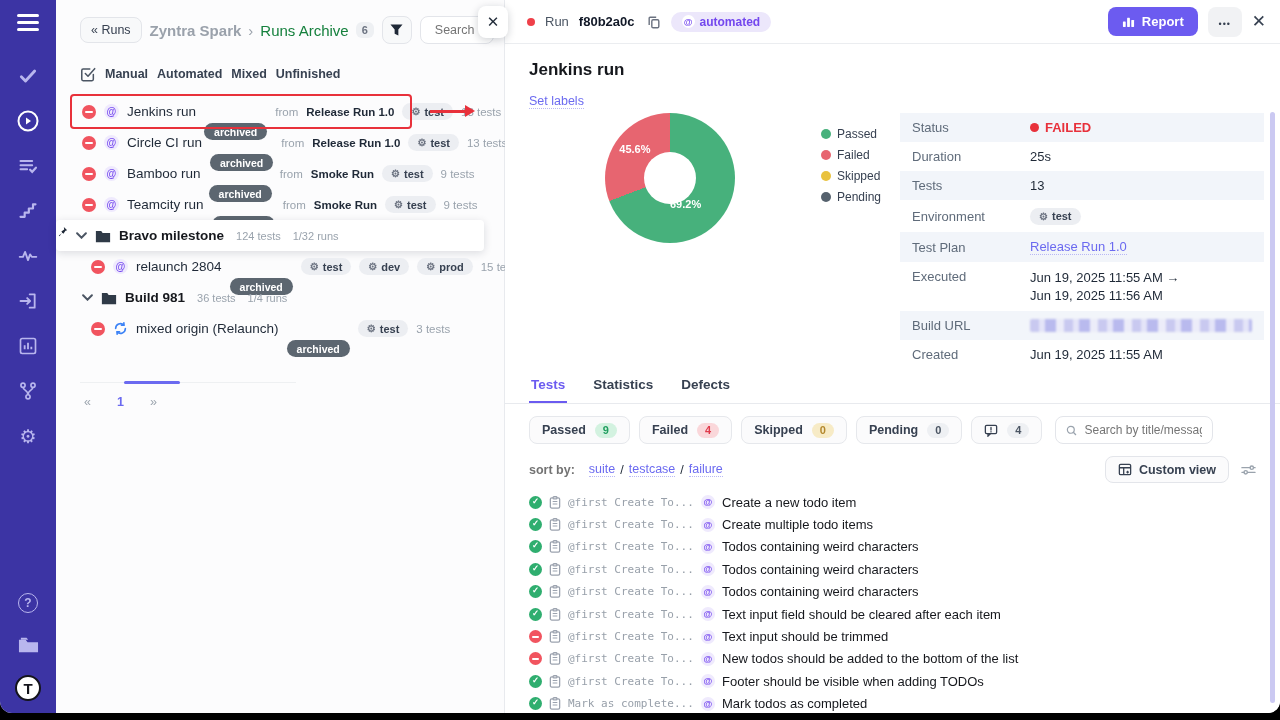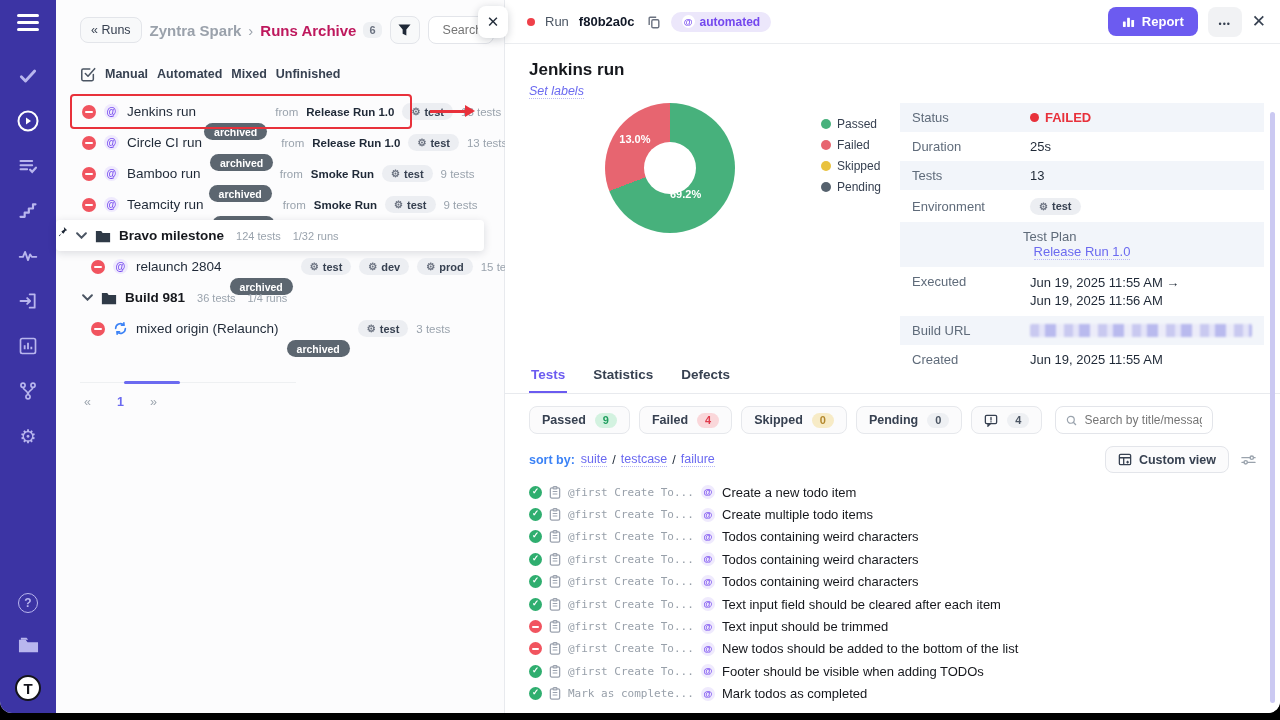--- a/index.html
+++ b/index.html
@@ -19,21 +19,21 @@
   .help-circle::before { content:"?"; }
   .avatar { width:26px; height:26px; background:#fff; border-radius:50%; border:2px solid #14141c; display:flex; align-items:center; justify-content:center; font-weight:700; font-size:15px; color:#14141c; cursor:pointer; }
 
   
   .runs-panel { width:449px; background:#fcfcfd; border-right:1px solid #e8eaee; position:relative; flex-shrink:0; }
   .rp-topbar { display:flex; align-items:center; gap:8px; padding:16px 10px 0 24px; position:relative; }
   .btn-back { display:flex; align-items:center; gap:4px; font-size:12.5px; color:#374151; background:#f8f9fa; border:1px solid #e3e5ea; border-radius:8px; padding:5px 10px; cursor:pointer; white-space:nowrap; }
   .breadcrumb { display:flex; align-items:center; gap:7px; font-size:15px; white-space:nowrap; }
   .bc-project { color:#9aa1ab; font-weight:600; }
   .bc-sep { color:#9aa1ab; }
-  .bc-page { color:#be185d; font-weight:700; }
+  .bc-page { color:#15803d; font-weight:400; }
   .bc-count { font-size:11px; color:#6b7280; background:#eef0f3; border-radius:6px; padding:2px 6px; font-weight:600; }
   .btn-funnel { width:30px; height:28px; background:#f8f9fa; border:1px solid #e3e5ea; border-radius:8px; display:flex; align-items:center; justify-content:center; cursor:pointer; flex-shrink:0; }
   .rp-search { display:flex; align-items:center; gap:6px; border:1px solid #e3e5ea; border-radius:8px; height:28px; padding:0 8px; background:#fff; flex:1; overflow:hidden; min-width:0; }
   .rp-search input { border:none; outline:none; font-size:12.5px; color:#374151; width:60px; background:transparent; }
   .overlay-close { position:absolute; top:6px; right:-4px; width:30px; height:32px; background:#fff; border-radius:8px; box-shadow:0 2px 8px rgba(15,23,42,.2); display:flex; align-items:center; justify-content:center; font-size:15px; color:#1f2937; cursor:pointer; z-index:5; }
   .overlay-close::before { content:"✕"; }
 
   .rp-tabs { display:flex; align-items:center; gap:9px; padding:22px 24px 10px; font-size:12.5px; color:#374151; font-weight:600; }
   .rp-tab { cursor:pointer; }
   .select-icon { color:#4b5563; display:flex; cursor:pointer; }
@@ -84,21 +84,21 @@
   .badge-automated { display:inline-flex; align-items:center; gap:5px; background:#ece7fb; color:#7347ee; font-size:12px; font-weight:600; border-radius:12px; padding:3px 11px; cursor:pointer; }
   .badge-automated .at-icon { background:#fff; width:13px; height:13px; font-size:9px; }
   .dp-header-right { margin-left:auto; display:flex; align-items:center; gap:10px; }
   .btn-report { display:flex; align-items:center; gap:7px; background:#6c5bf0; color:#fff; font-size:13px; font-weight:600; border:none; border-radius:8px; padding:7px 14px; cursor:pointer; }
   .btn-more { background:#f1f2f4; border:none; border-radius:8px; width:34px; height:30px; font-size:14px; color:#374151; cursor:pointer; letter-spacing:1px; }
   .btn-more::before { content:"•••"; font-size:9px; }
   .btn-close { background:none; border:none; font-size:17px; color:#374151; cursor:pointer; }
   .btn-close::before { content:"✕"; }
 
   .dp-title { font-size:17px; font-weight:700; color:#16181d; padding:16px 0 0 24px; }
-  .set-labels { display:inline-block; margin:4px 0 0 24px; font-size:12.5px; color:#6b6af0; border-bottom:1px dotted #b9b8f5; cursor:pointer;font-style:italic; }
+  .set-labels { display:inline-block; margin:14px 0 0 24px; font-size:12.5px; color:#6b6af0; border-bottom:1px dotted #b9b8f5; cursor:pointer; }
 
   .chart-area { position:relative; height:262px; }
   .donut { position:absolute; left:100px; top:4px; width:130px; height:130px; border-radius:50%; }
   .donut::after { content:""; position:absolute; left:50%; top:50%; width:52px; height:52px; margin:-26px 0 0 -26px; background:#fff; border-radius:50%; }
   .donut-label { position:absolute; color:#fff; font-size:11px; font-weight:700; transform:translate(-50%,-50%); z-index:2; }
   .dl-failed { left:23%; top:28%; }
   .dl-passed { left:62%; top:70%; }
   .legend { position:absolute; left:316px; top:18px; display:flex; flex-direction:column; gap:7px; }
   .legend-item { display:flex; align-items:center; gap:6px; font-size:12px; color:#374151; }
   .legend-dot { width:10px; height:10px; border-radius:50%; }
@@ -122,21 +122,21 @@
   .filter-btn { display:flex; align-items:center; gap:9px; border:1px solid #e6e8ec; background:#fbfbfc; border-radius:8px; padding:4px 12px; font-size:12.5px; font-weight:600; color:#374151; cursor:pointer; height:28px; }
   .count-pill { font-size:11px; font-weight:700; border-radius:10px; padding:1.5px 8px; }
   .cp-pass { background:#d3f2e0; color:#1f9e5e; }
   .cp-fail { background:#fad7da; color:#df3a4b; }
   .cp-skip { background:#f7ebc6; color:#b3872b; }
   .cp-pend { background:#eef0f3; color:#4b5563; }
   .dp-search { display:flex; align-items:center; gap:7px; border:1px solid #e3e5ea; border-radius:8px; height:28px; padding:0 10px; background:#fff; width:158px; margin-left:4px; }
   .dp-search input { border:none; outline:none; font-size:12px; color:#374151; width:118px; background:transparent; }
 
   .sort-row { display:flex; align-items:center; padding:12px 24px 0 24px; font-size:12.5px; }
-  .sort-label { font-weight:700; color:#3b82f6; margin-right:6px; }
+  .sort-label { font-weight:700; color:#737373; margin-right:14px; }
   .sort-sep { color:#1f2937; margin:0 5px; }
   .sort-right { margin-left:auto; display:flex; align-items:center; gap:12px; }
   .btn-custom-view { display:flex; align-items:center; gap:7px; border:1px solid #e3e5ea; background:#fbfbfc; border-radius:8px; padding:4px 12px; font-size:12.5px; font-weight:600; color:#374151; cursor:pointer; height:27px; }
   .sliders-icon { color:#9aa3ad; display:flex; cursor:pointer; }
 
   .test-list { padding:8px 0 0 24px; }
   .test-row { display:flex; align-items:center; gap:7px; height:22.4px; }
   .test-row .st-dot { width:13px; height:13px; }
   .test-row .st-dot[data-status="pass"]::after { font-size:8.5px; left:3px; top:0; }
   .test-row .st-dot[data-status="fail"]::after { top:5.5px; }
@@ -430,21 +430,21 @@
         <button class="btn-more"></button>
         <button class="btn-close"></button>
       </div>
     </div>
 
     <div class="dp-title">Jenkins run</div>
     <span class="set-labels">Set labels</span>
 
     <div class="chart-area">
       <div class="donut" style="background: conic-gradient(rgb(71, 177, 124) 0deg, rgb(71, 177, 124) 249.231deg, rgb(231, 101, 112) 249.231deg, rgb(231, 101, 112) 360deg);">
-        <span class="donut-label dl-failed">13.0%</span>
+        <span class="donut-label dl-failed">45.6%</span>
         <span class="donut-label dl-passed">69.2%</span>
       </div>
       <div class="legend">
         <div class="legend-item">
             <span class="legend-dot" style="background: rgb(71, 177, 124);"></span>
             <span>Passed</span>
           </div>
         <div class="legend-item">
             <span class="legend-dot" style="background: rgb(231, 101, 112);"></span>
             <span>Failed</span>
@@ -472,21 +472,21 @@
           <span class="info-label">Tests</span>
           <span class="info-value">13</span>
         </div>
         <div class="info-row" style="min-height:32px;">
           <span class="info-label">Environment</span>
           <span class="env-badge">
               <span class="gear-glyph"></span>
               <span>test</span>
             </span>
         </div>
-        <div class="info-row stripe" style="min-height:30px;flex-direction:column;">
+        <div class="info-row stripe" style="min-height:30px;">
           <span class="info-label">Test Plan</span>
           <span class="info-value link">Release Run 1.0</span>
         </div>
         <div class="info-row" style="align-items:flex-start;">
           <span class="info-label">Executed</span>
           <span class="info-value exec-lines">
             <span>Jun 19, 2025 11:55 AM →</span><br>
             <span>Jun 19, 2025 11:56 AM</span>
           </span>
         </div>

